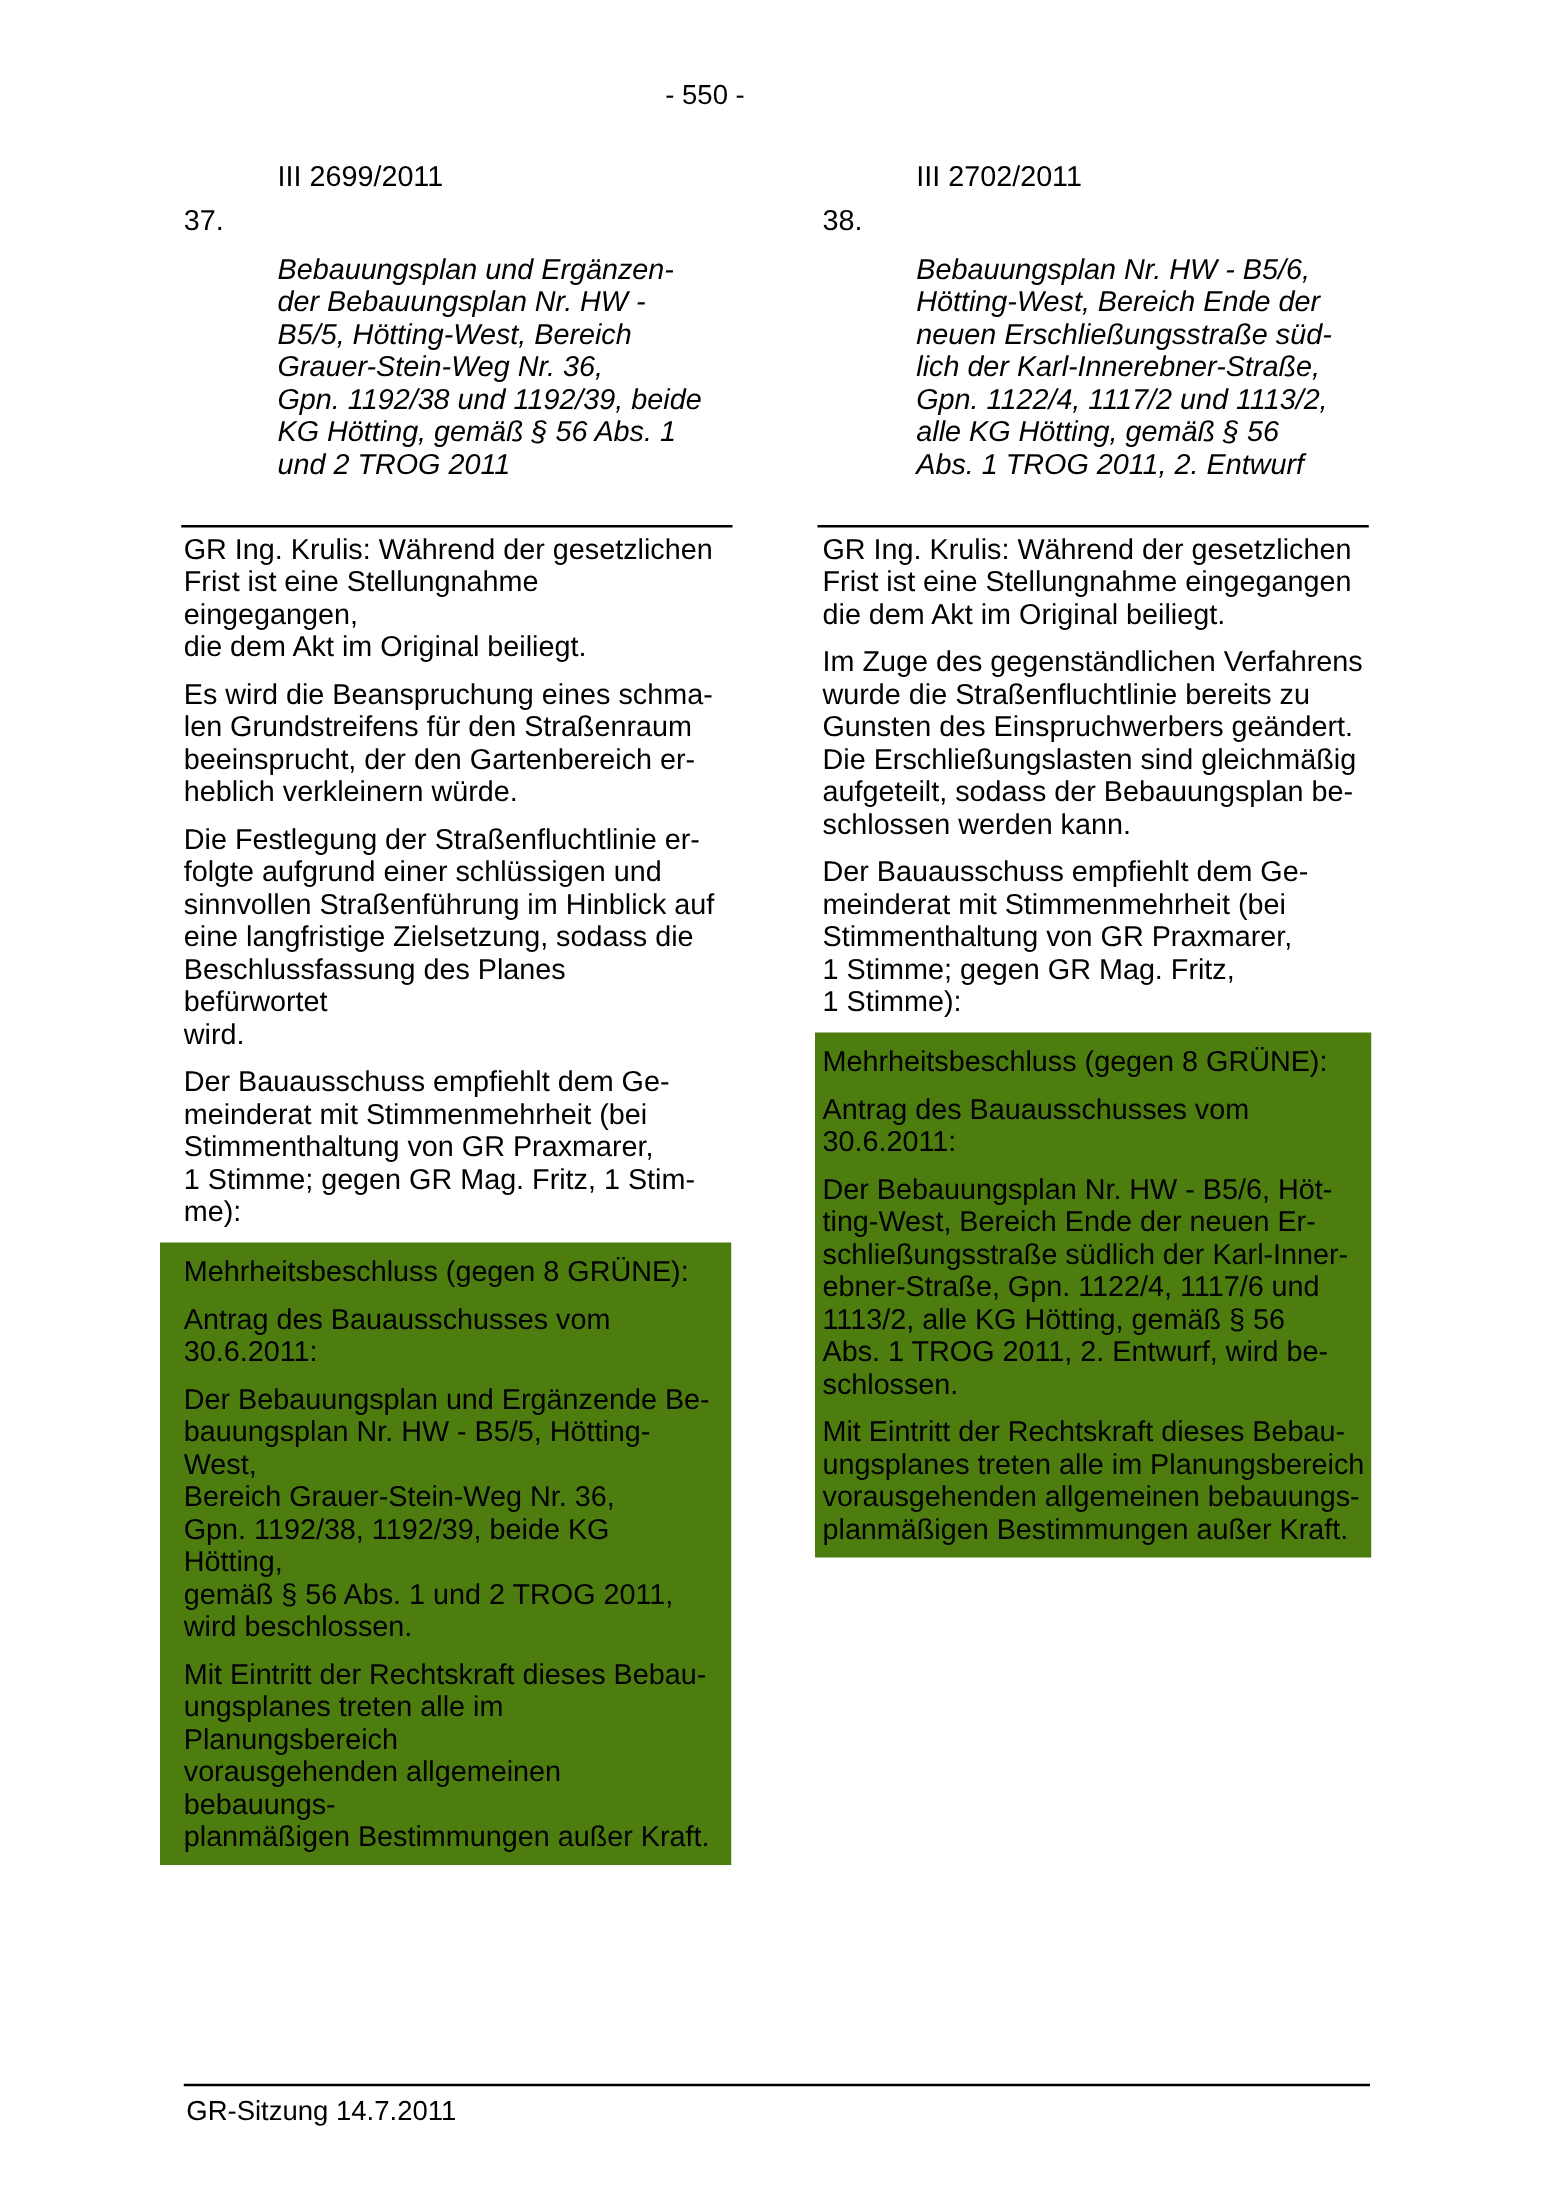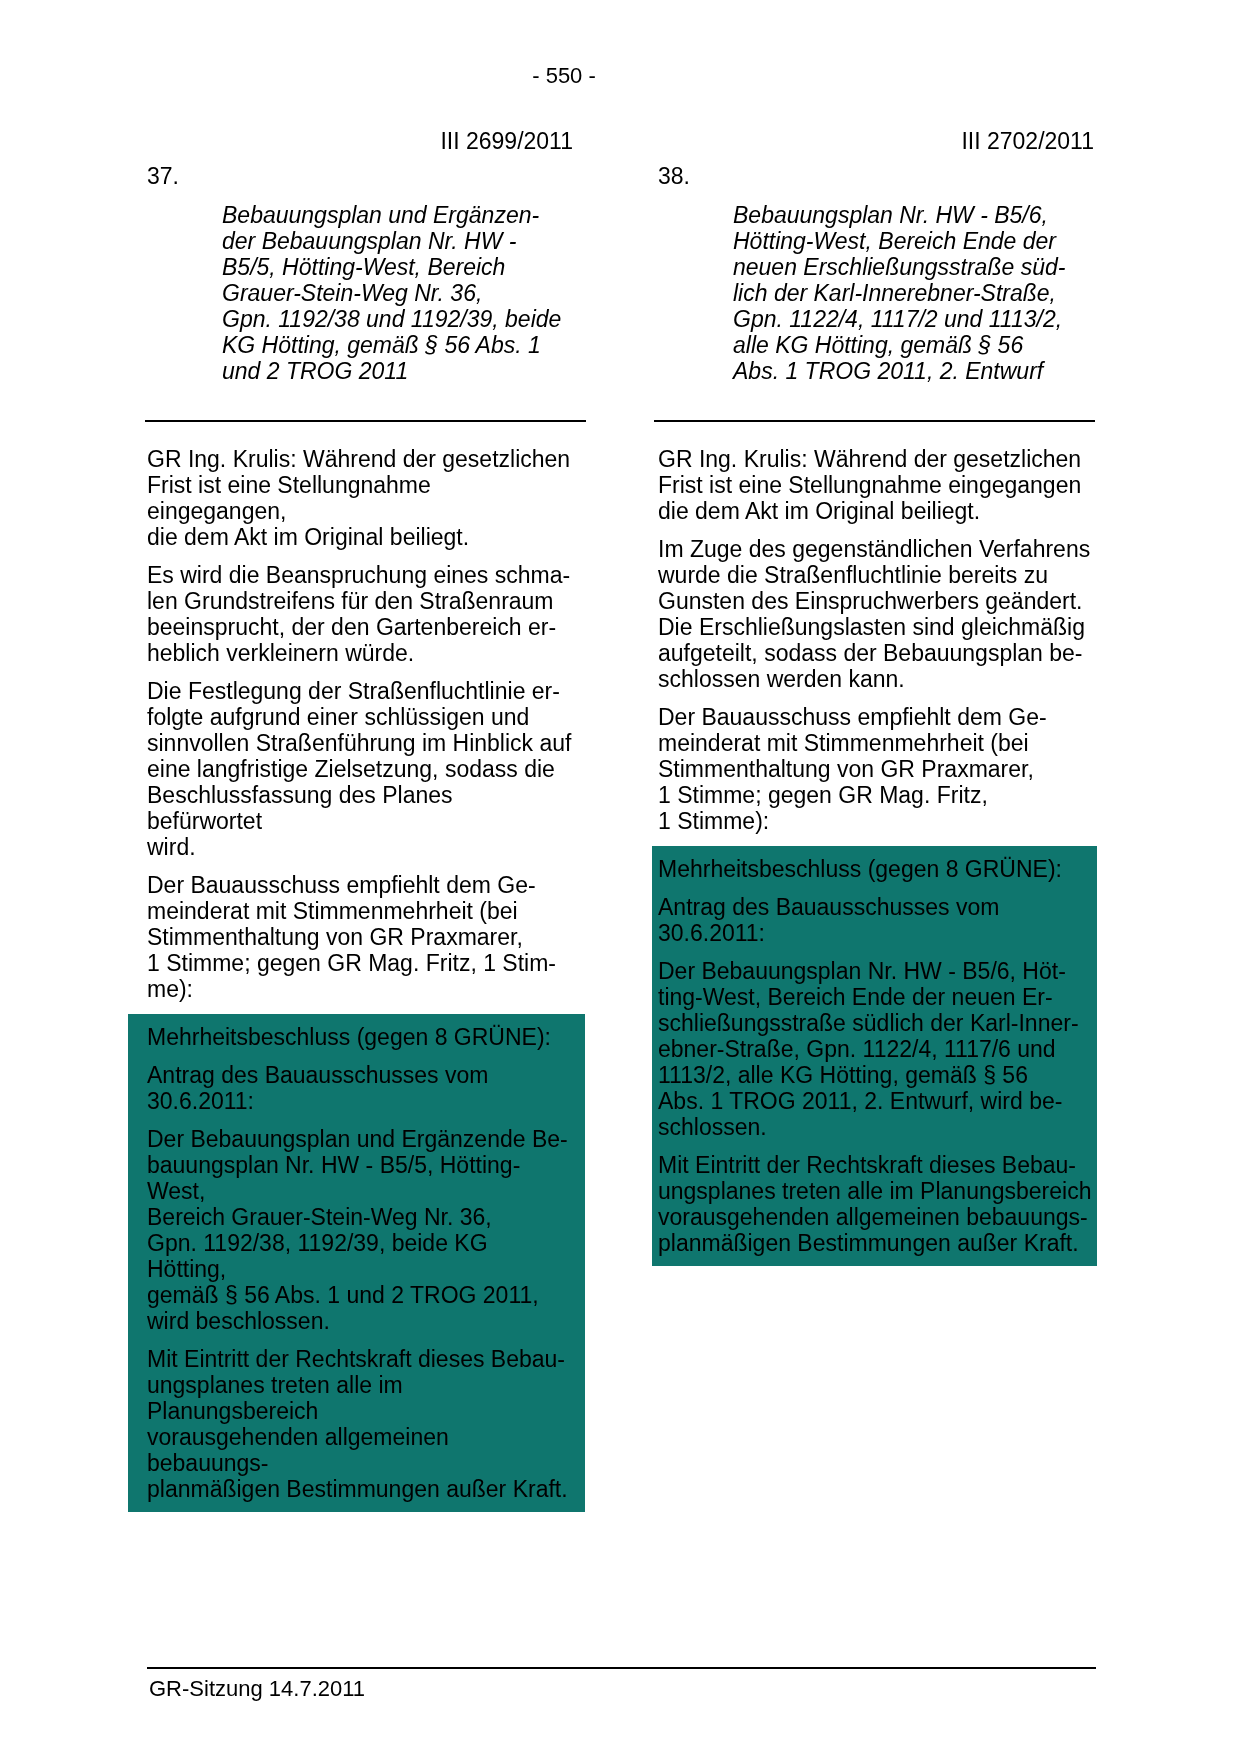--- a/index.html
+++ b/index.html
@@ -25,41 +25,41 @@
     position: absolute;
     top: 128px;
     font-size: 23px;
     line-height: 26px;
   }
   .col-left  { left: 147px; width: 426px; }
   .col-right { left: 658px; width: 436px; }
 
   .item-head { display: flex; }
   .item-number { flex: 0 0 75px; width: 75px; margin-top: 35px; }
-  .item-reference { flex: 1; text-align: right; }
+  .item-reference { flex: 1; }
   .item-title {
     margin: 13px 0 0 75px;
     white-space: pre-line;
     font-style: italic;
   }
   .head-rule {
     border: none;
     border-top: 2px solid #000000;
     margin: 36px 0 0 0;
     height: 0;
   }
   .rule-left  { margin-left: -2px;  margin-right: -13px; }
   .rule-right { margin-left: -4px;  margin-right: -1px; }
 
-  .item-body { margin-top: 24px; }
+  .item-body { margin-top: 4px; }
   .para {
     margin: 0 0 12px 0;
     white-space: pre-line;
   }
-  .resolution { background: #0f766e; }
+  .resolution { background: #4d7c0f; }
   .res-left  { margin: 4px -12px 0 -19px; padding: 10px 12px 10px 19px; }
   .res-right { margin: 4px -3px  0 -6px;  padding: 10px 3px  10px 6px; }
   .resolution .para:last-child { margin-bottom: 0; }
 
   .footer-rule {
     position: absolute;
     top: 1667px;
     left: 147px;
     width: 949px;
     border-top: 2px solid #000000;

